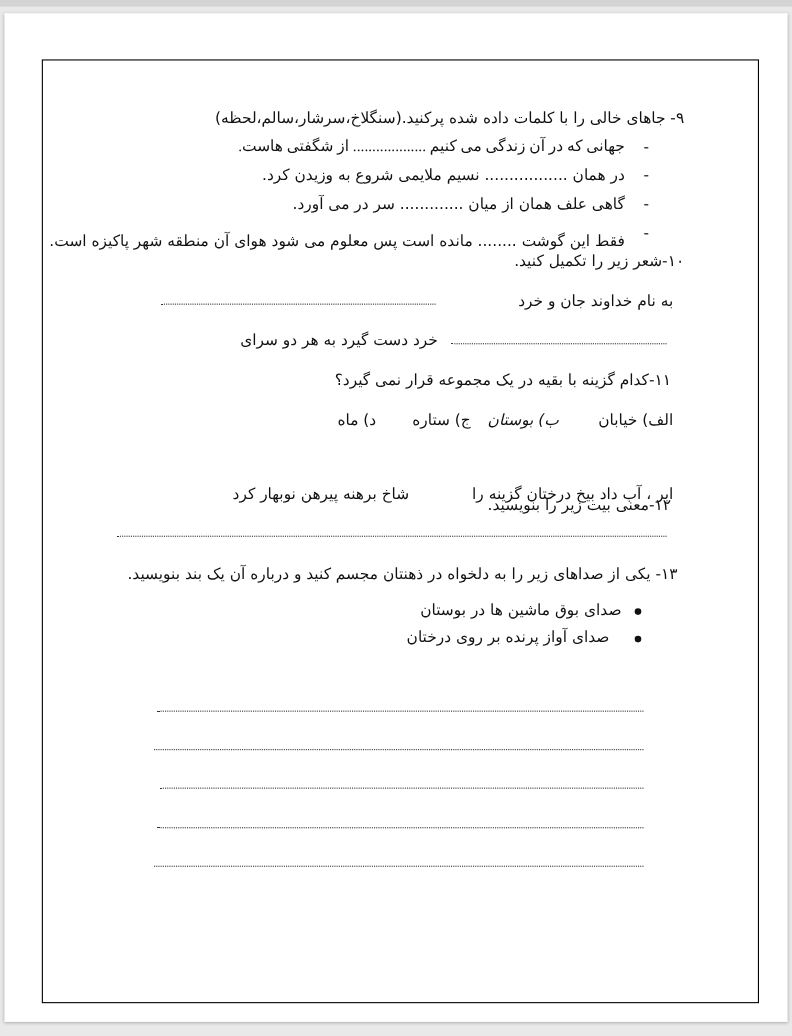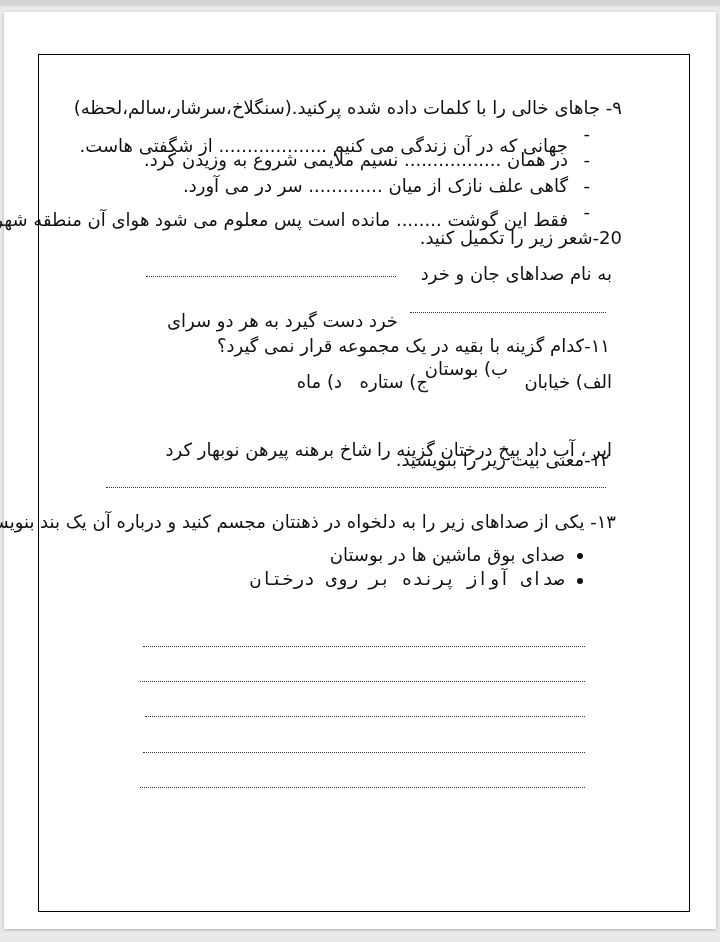--- a/index.html
+++ b/index.html
@@ -11,70 +11,70 @@
   }
   .topbar { position:absolute; left:0; top:0; width:720px; height:6px; background:#d4d4d4; }
   .sheet {
     position:absolute; left:4px; top:12px; width:712px; height:917px;
     background:#fff; box-shadow:0 1px 3px rgba(0,0,0,0.25);
   }
   .frame {
     position:absolute; left:34px; top:42px; width:652px; height:858px;
     border:1.5px solid #000; box-sizing:border-box;
   }
-  .t { position:absolute; direction:rtl; white-space:nowrap; font-size:18px; line-height:16px; }
+  .t { position:absolute; direction:rtl; white-space:nowrap; font-size:14px; line-height:16px; }
   .dots {
     position:absolute; height:0; border-bottom:1.5px dotted #333;
   }
   .bullet { position:absolute; width:6px; height:6px; border-radius:50%; background:#111; }
 </style>
 </head>
 <body>
 
 <div class="topbar"></div>
 
 <div class="sheet">
   <div class="frame"></div>
 </div>
 
 <div class="t" style="right:98px; top:100px;">۹- جاهای خالی را با کلمات داده شده پرکنید.(سنگلاخ،سرشار،سالم،لحظه)</div>
 
 <div class="t" style="right:130px; top:126px;">-</div>
-<div class="t" style="right:152px; top:138px;">جهانی که در آن زندگی می کنیم ................... از شگفتی هاست.</div>
+<div class="t" style="right:152px; top:126px;font-family:Liberation Serif, serif;">جهانی که در آن زندگی می کنیم ................... از شگفتی هاست.</div>
 
 <div class="t" style="right:130px; top:152px;">-</div>
 <div class="t" style="right:152px; top:152px;">در همان ................. نسیم ملایمی شروع به وزیدن کرد.</div>
 
 <div class="t" style="right:130px; top:178px;">-</div>
-<div class="t" style="right:152px; top:178px;">گاهی علف نازک از میان ............. سر در می آورد.</div>
+<div class="t" style="right:152px; top:178px;">گاهی علف همان از میان ............. سر در می آورد.</div>
 
 <div class="t" style="right:130px; top:204px;">-</div>
 <div class="t" style="right:152px; top:212px;">فقط این گوشت ........ مانده است پس معلوم می شود هوای آن منطقه شهر پاکیزه است.</div>
 
-<div class="t" style="right:98px; top:230px;">20-شعر زیر را تکمیل کنید.</div>
-<div class="t" style="right:108px; top:266px;">به نام صداهای جان و خرد</div>
+<div class="t" style="right:98px; top:230px;">۱۰-شعر زیر را تکمیل کنید.</div>
+<div class="t" style="right:108px; top:266px;">به نام خداوند جان و خرد</div>
 <div class="dots" style="left:146px; width:250px; top:276px;"></div>
 
 <div class="dots" style="left:410px; width:196px; top:312px;"></div>
-<div class="t" style="right:322px; top:302px;margin-top:11px;">خرد دست گیرد به هر دو سرای</div>
+<div class="t" style="right:322px; top:302px;">خرد دست گیرد به هر دو سرای</div>
 
 <div class="t" style="right:110px; top:338px;">۱۱-کدام گزینه با بقیه در یک مجموعه قرار نمی گیرد؟</div>
 <div class="t" style="right:108px; top:374px;">الف) خیابان</div>
-<div class="t" style="right:212px; top:361px;">ب) بوستان</div>
+<div class="t" style="right:212px; top:374px;font-style:italic;">ب) بوستان</div>
 <div class="t" style="right:292px; top:374px;">ج) ستاره</div>
 <div class="t" style="right:378px; top:374px;">د) ماه</div>
 
 <div class="t" style="right:110px; top:408px;margin-top:44px;">۱۲-معنی بیت زیر را بنویسید.</div>
 <div class="t" style="right:108px; top:442px;">ابر ، آب داد بیخ درختان گزینه را</div>
 <div class="t" style="right:348px; top:442px;text-align:right;">شاخ برهنه پیرهن نوبهار کرد</div>
 <div class="dots" style="left:106px; width:500px; top:487px;"></div>
 
 <div class="t" style="right:104px; top:514px;">۱۳- یکی از صداهای زیر را به دلخواه در ذهنتان مجسم کنید و درباره آن یک بند بنویسید.</div>
 <div class="bullet" style="left:577px; top:553px;"></div>
 <div class="t" style="right:155px; top:547px;">صدای بوق ماشین ها در بوستان</div>
 <div class="bullet" style="left:577px; top:578px;"></div>
-<div class="t" style="right:156px; top:572px;font-family:Liberation Mono, monospace;">صدای آواز پرنده بر روی درختان</div>
+<div class="t" style="right:166px; top:572px;">صدای آواز پرنده بر روی درختان</div>
 
 <div class="dots" style="left:143px; width:442px; top:646px;"></div>
 <div class="dots" style="left:140px; width:445px; top:681px;"></div>
 <div class="dots" style="left:145px; width:440px; top:716px;"></div>
 <div class="dots" style="left:143px; width:442px; top:752px;"></div>
 <div class="dots" style="left:140px; width:445px; top:787px;"></div>
 
 </body></html>

